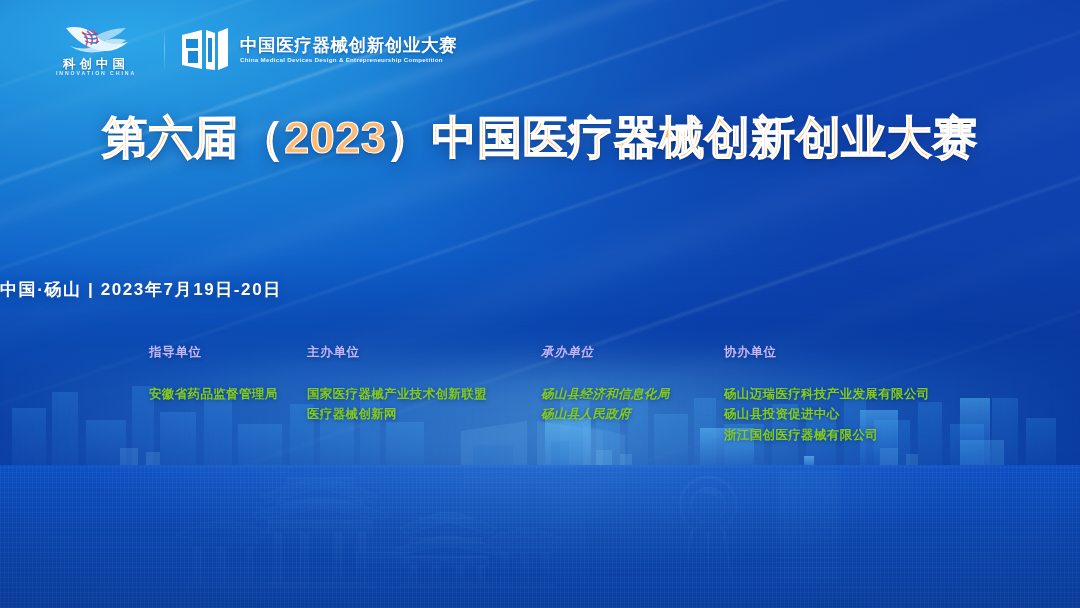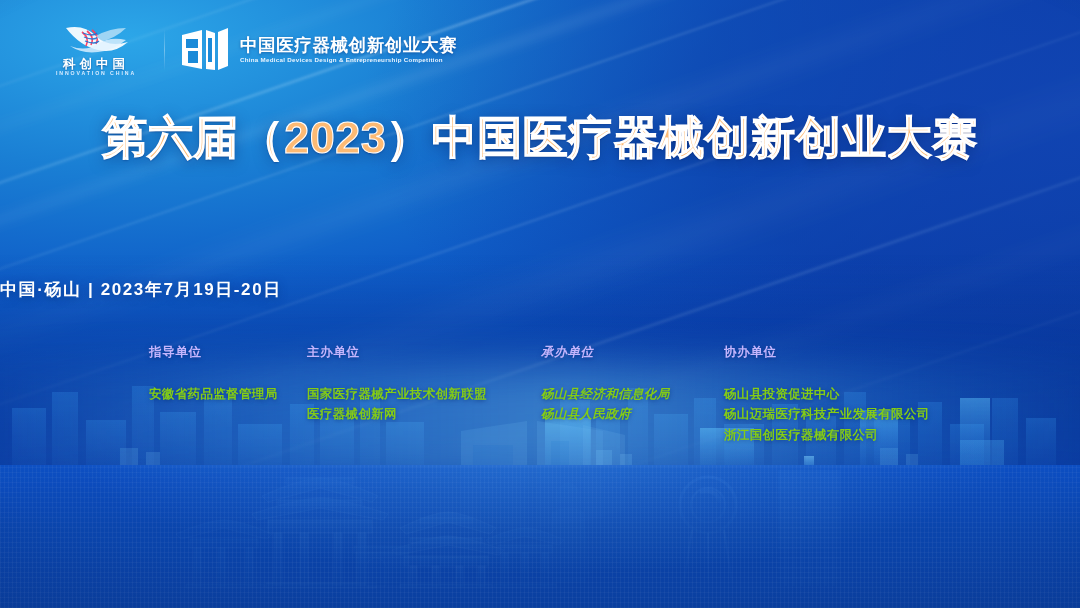--- a/index.html
+++ b/index.html
@@ -406,17 +406,17 @@
   </div>
 
   <div class="org org-2">
     <div class="hd">承办单位</div>
     <div class="it">砀山县经济和信息化局</div>
     <div class="it">砀山县人民政府</div>
   </div>
 
   <div class="org org-3">
     <div class="hd">协办单位</div>
+    <div class="it">砀山迈瑞医疗科技产业发展有限公司</div>
     <div class="it">砀山县投资促进中心</div>
-    <div class="it">砀山迈瑞医疗科技产业发展有限公司</div>
     <div class="it">浙江国创医疗器械有限公司</div>
   </div>
 </div>
 
 </body></html>

